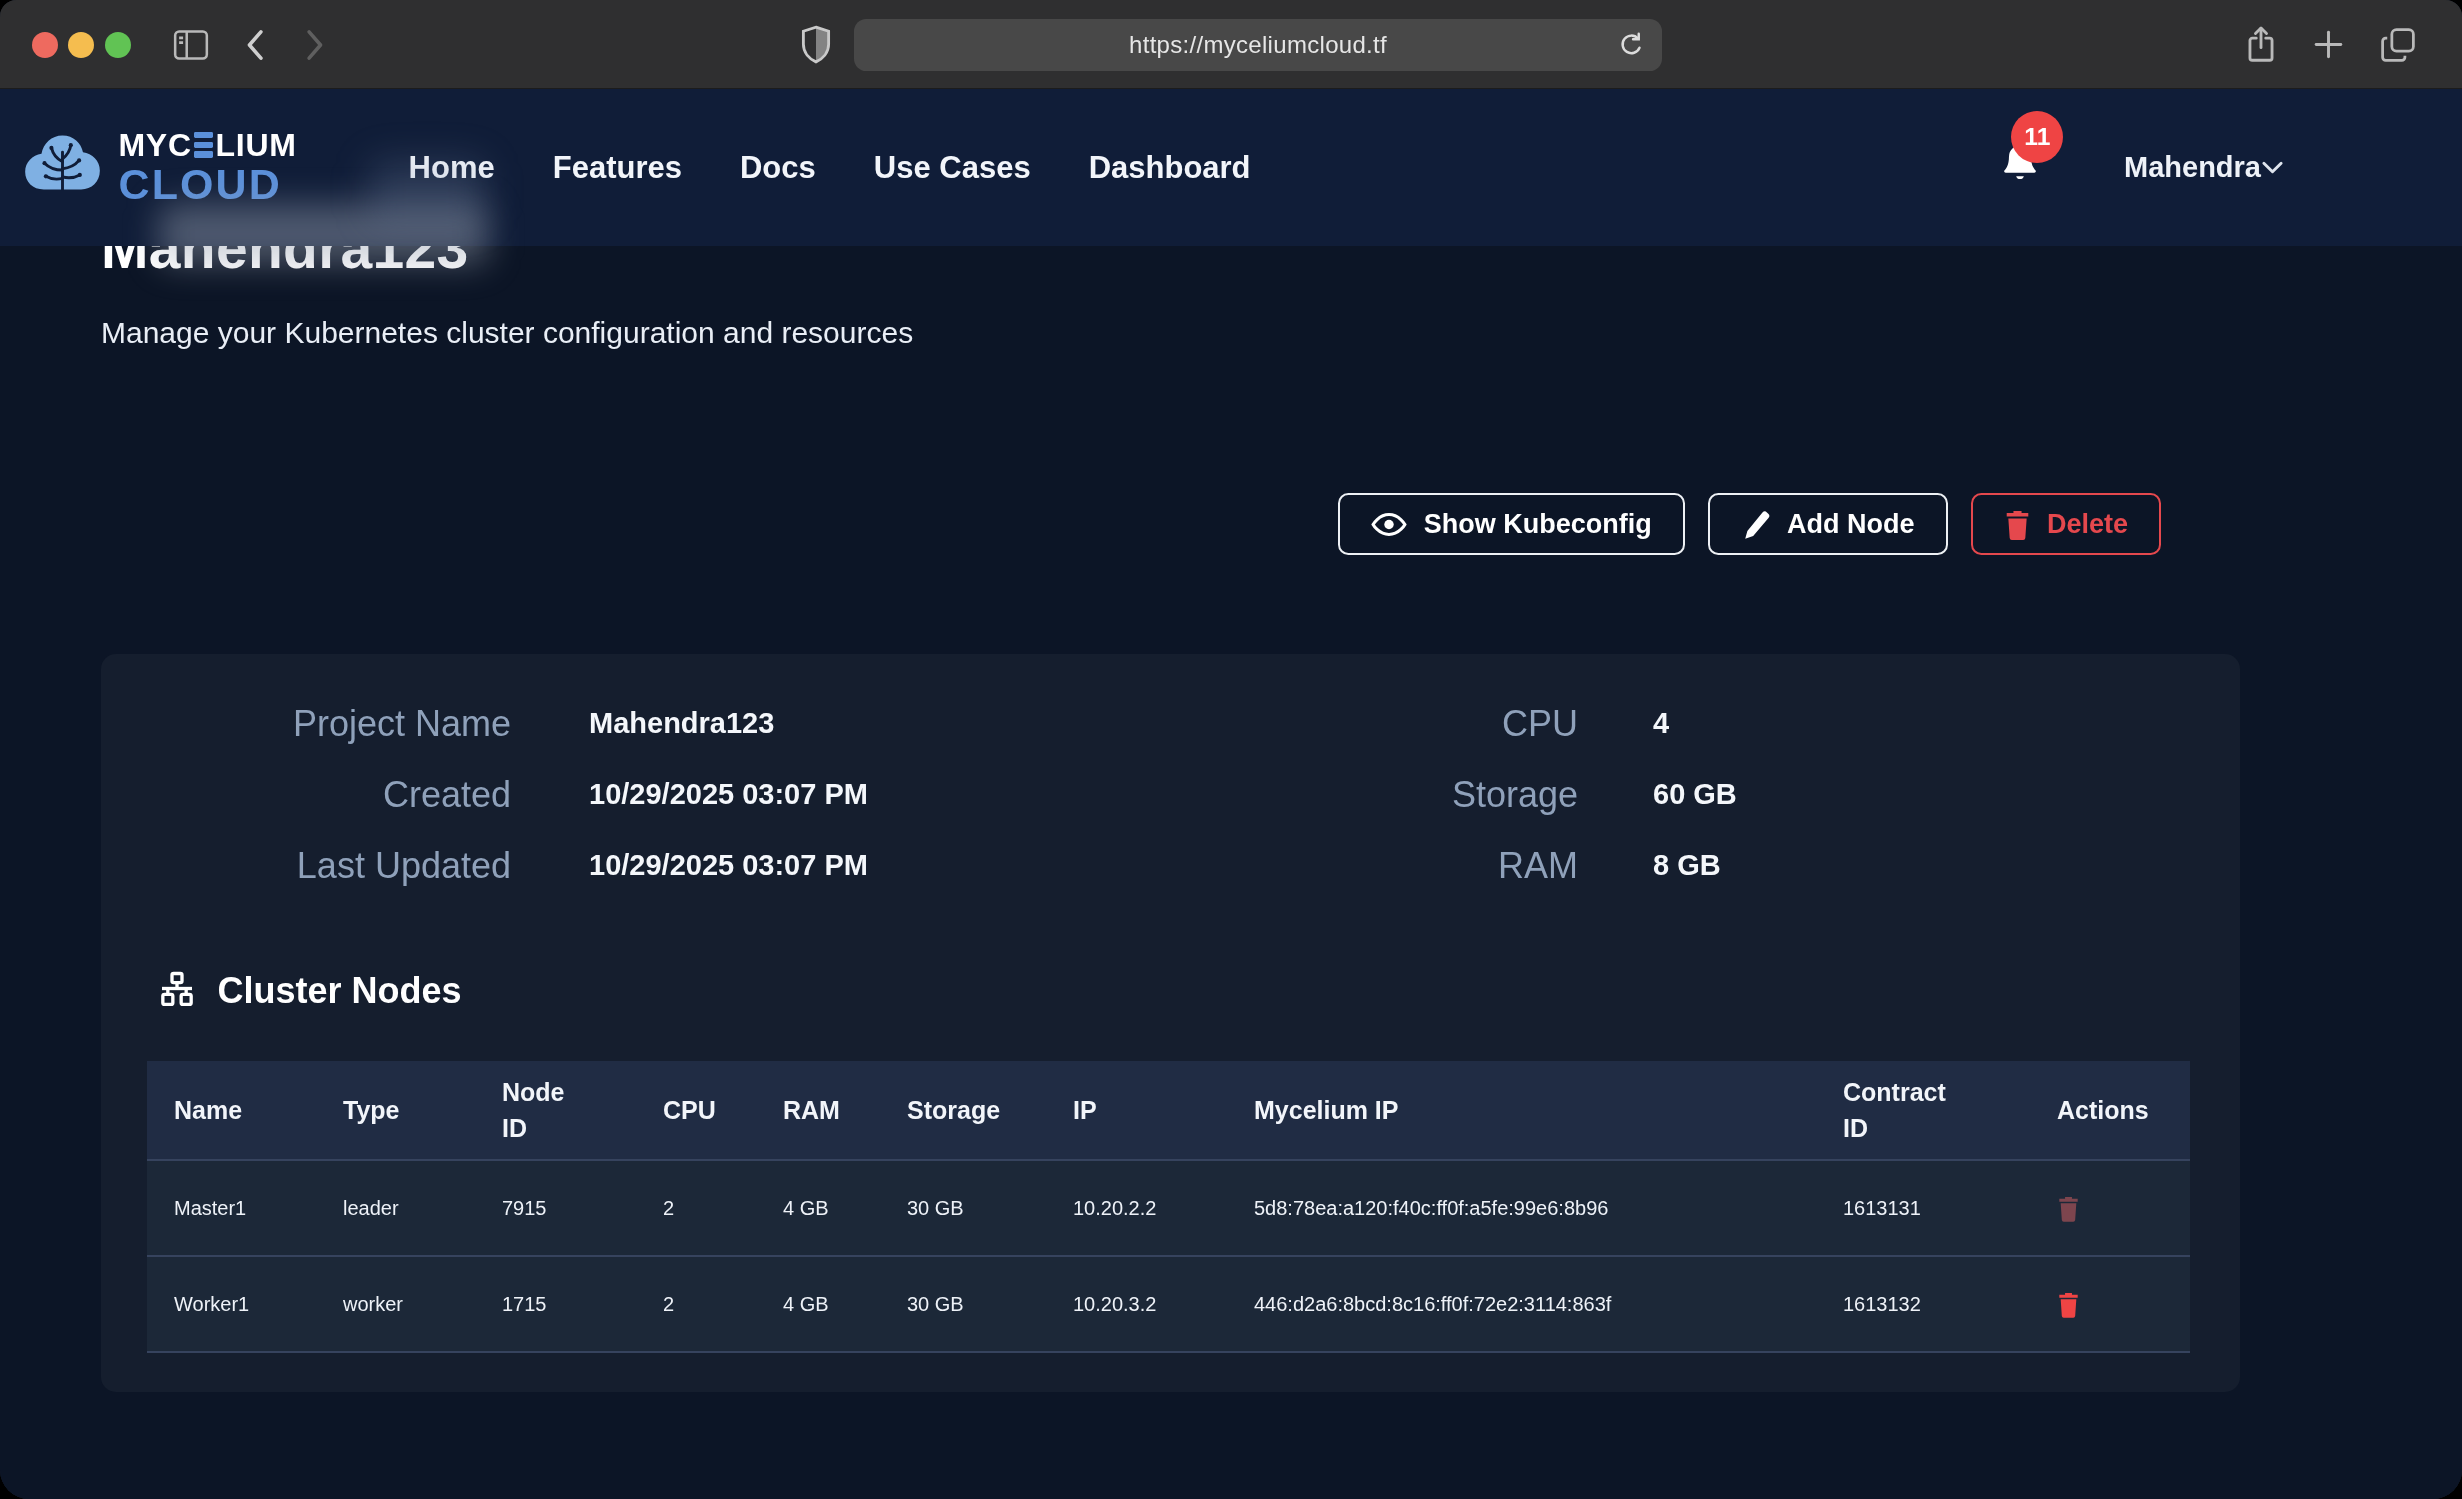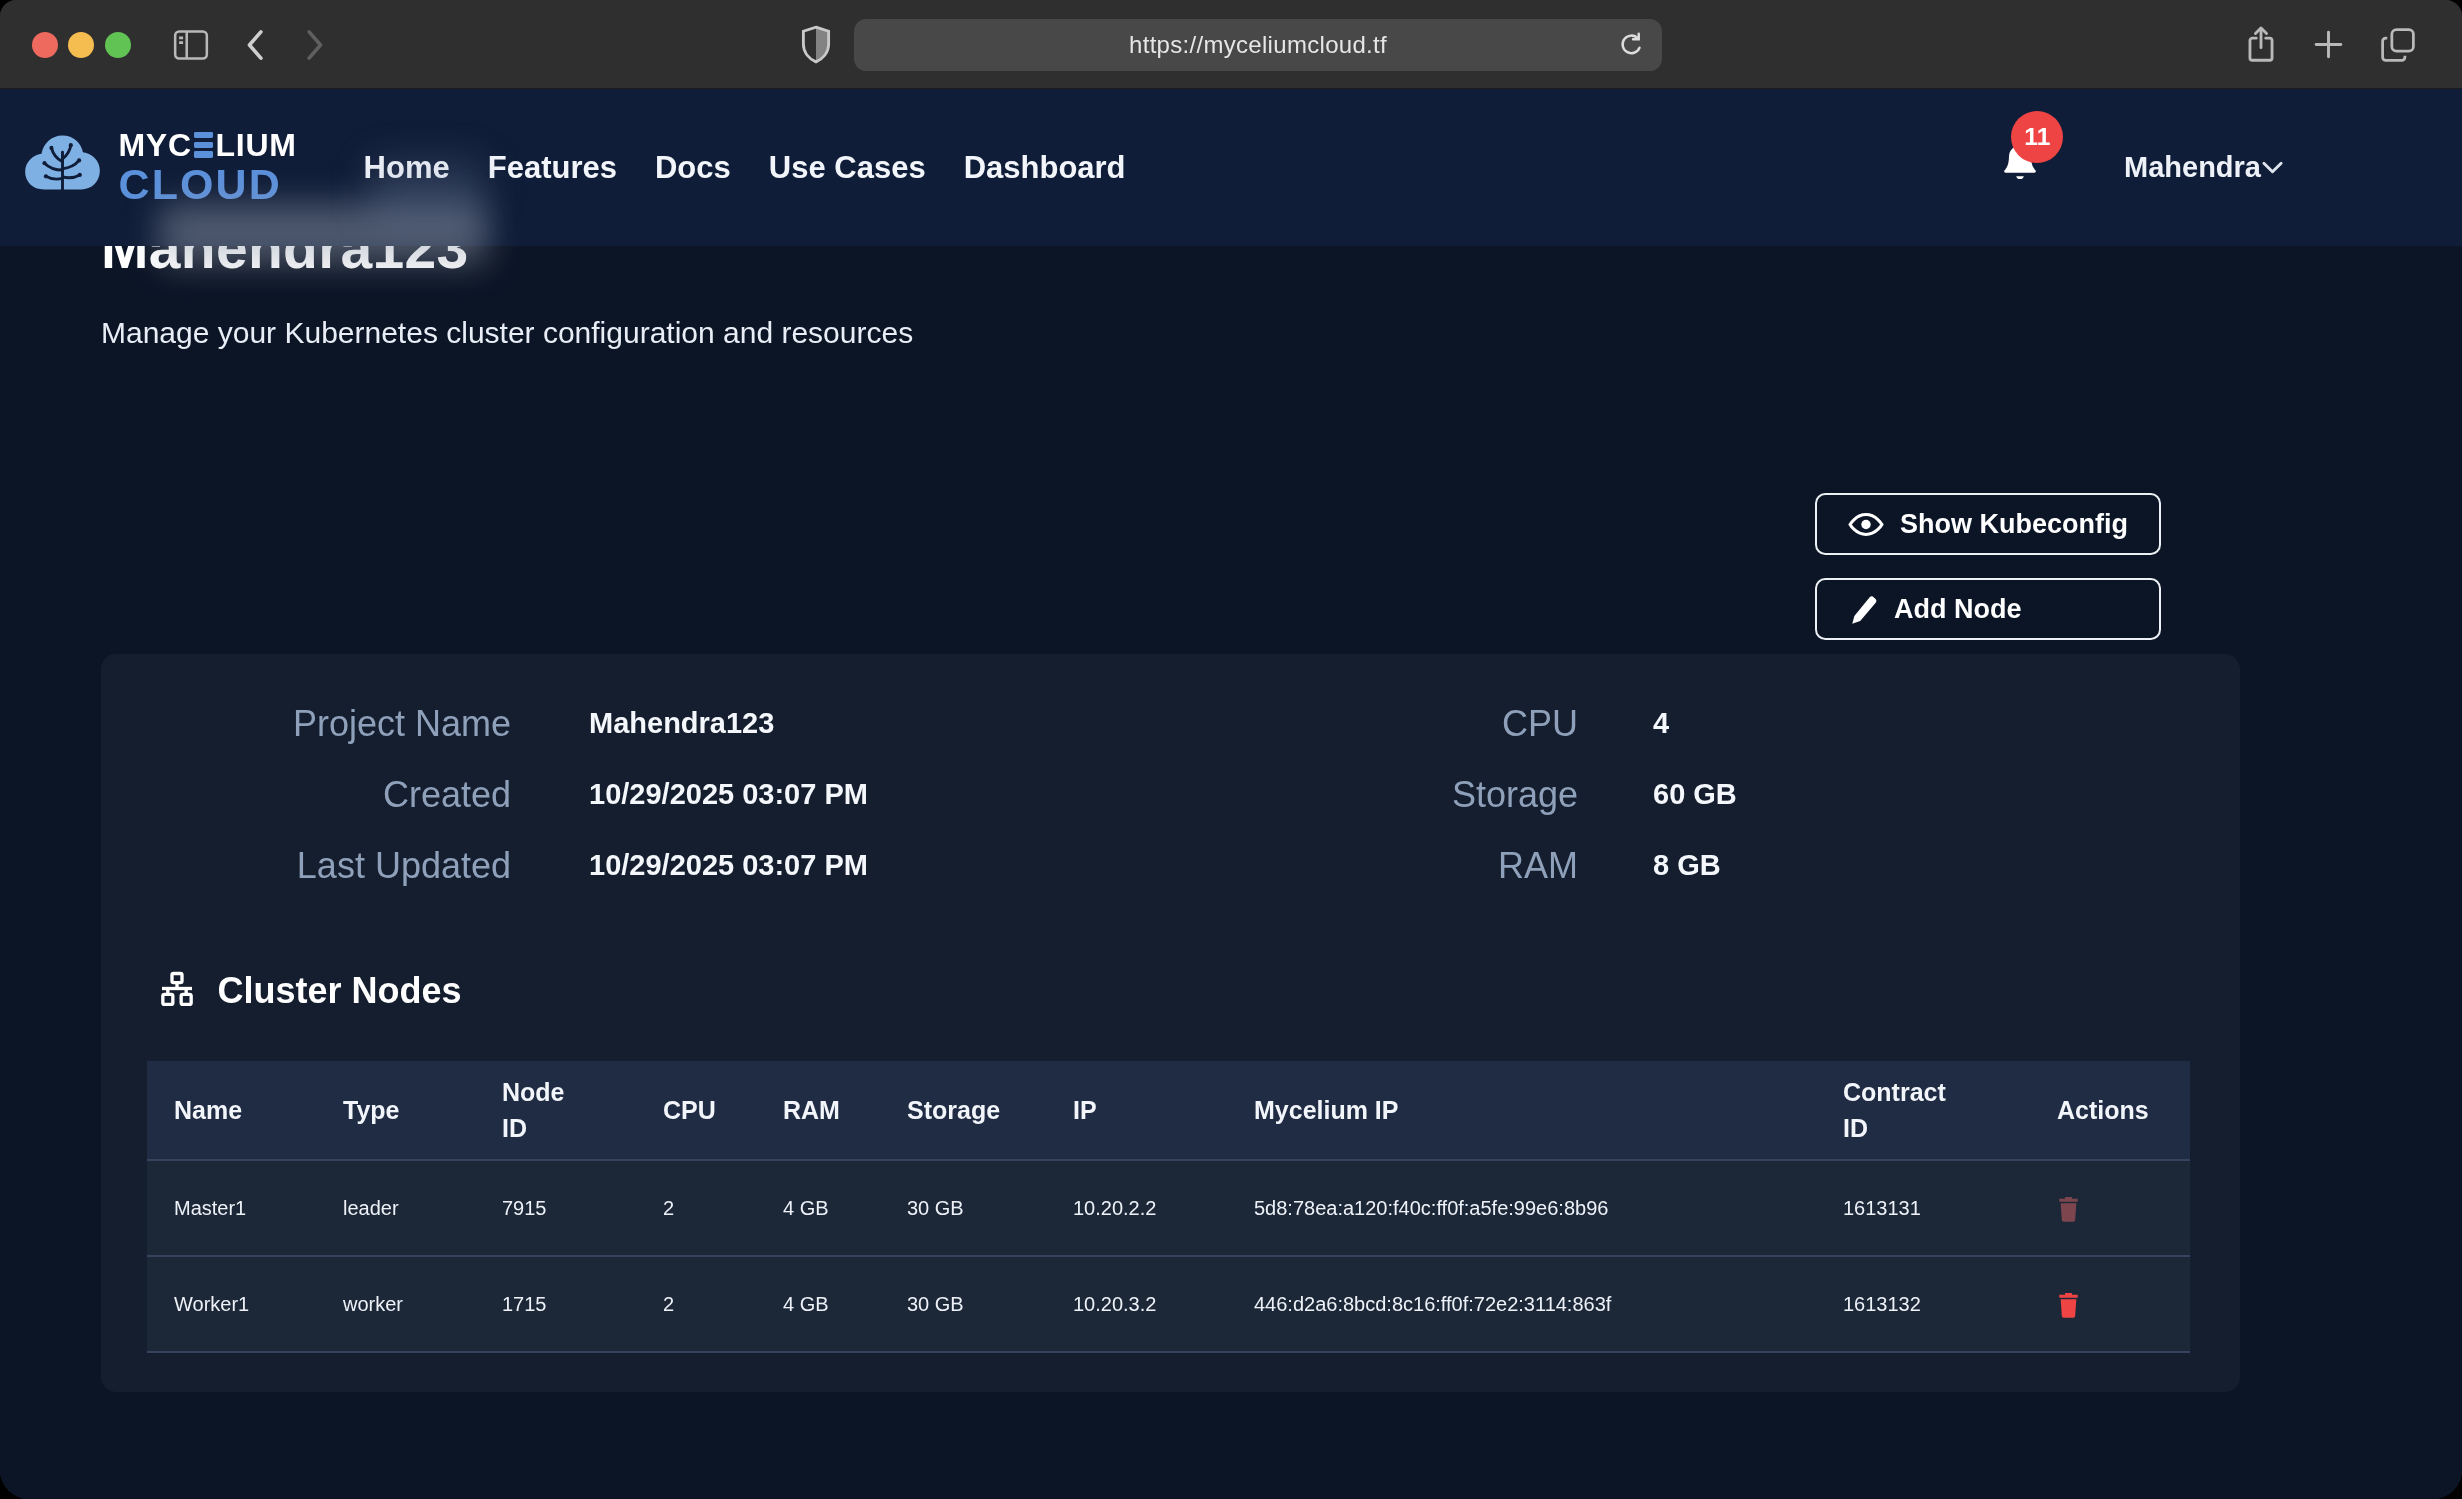--- a/index.html
+++ b/index.html
@@ -24,41 +24,41 @@
 
   
   .navbar{ position:relative; z-index:5; height:157px; background:#101d38;
     display:flex; align-items:center; padding:0 178px 0 20.5px; }
   .logo{ display:flex; align-items:center; gap:15px; }
   .logo-text{ display:flex; flex-direction:column; line-height:1; }
   .l1{ display:flex; align-items:center; font-size:32px; font-weight:800; color:#fff; letter-spacing:0.7px; }
   .e-bars{ display:inline-flex; flex-direction:column; gap:3.4px; margin:0 2.7px; }
   .e-bars i{ width:18.5px; height:6.2px; background:#5b90da; border-radius:1.4px; }
   .l2{ font-size:43px; font-weight:800; color:#5b90da; letter-spacing:2.1px; margin-top:2.1px; }
-  .navlinks{ display:flex; gap:38px; margin-left:67px; }
+  .navlinks{ display:flex; gap:58px; margin-left:112px; }
   .navlink{ font-size:31px; font-weight:700; color:#f2f5fa; cursor:pointer; }
   .nav-spacer{ flex:1; }
   .bell-wrap{ position:relative; margin-right:81px; width:44px; height:55px; }
   .badge{ position:absolute; top:-29px; left:12.3px; min-width:52px; height:52px; padding:0 6.8px;
     background:#ef4444; border-radius:27px; color:#fff; font-size:24.6px; font-weight:700;
     display:flex; align-items:center; justify-content:center; }
   .user{ display:flex; align-items:center; cursor:pointer; }
   .user-name{ font-size:29px; font-weight:600; color:#eef2f8; }
 
   
   .content{ position:relative; height:1487px; background:#0c1526; }
   .page-title{ position:absolute; top:-31px; left:101px; z-index:1;
     font-size:57px; font-weight:700; color:#fff; letter-spacing:0.3px; }
   .haze-a{ position:absolute; z-index:6; top:-42px; left:159px; width:329px; height:60px;
     background:rgba(152,162,178,.45); filter:blur(16.4px); border-radius:13.7px; }
   .haze-b{ position:absolute; z-index:6; top:-86px; left:369px; width:116px; height:62px;
     background:rgba(130,150,180,.22); filter:blur(18px); border-radius:13.7px; }
   .subtitle{ padding:70px 0 0 101px; font-size:30px; color:#e9eef6; }
 
-  .actions-row{ position:absolute; top:247px; right:301px; display:flex; gap:23px;flex-direction:column; }
+  .actions-row{ position:absolute; top:247px; right:301px; display:flex; gap:23px; }
   .btn{ height:62px; border:2.1px solid #edf0f4; border-radius:10.3px; background:transparent;
     display:flex; align-items:center; gap:16.4px; padding:0 31px;
     font-size:27px; font-weight:700; color:#fff; cursor:pointer; }
   .btn.danger{ border-color:#e5484d; color:#e5484d; }
 
   
   .card{ position:absolute; top:408px; left:101px; width:2139px; height:738px;
     background:#151e2e; border-radius:15px; }
   .info-grid{ display:grid; grid-template-columns:410px 519px 548px auto; padding-top:34px; }
   .info-grid > div{ height:71px; display:flex; align-items:center; }

